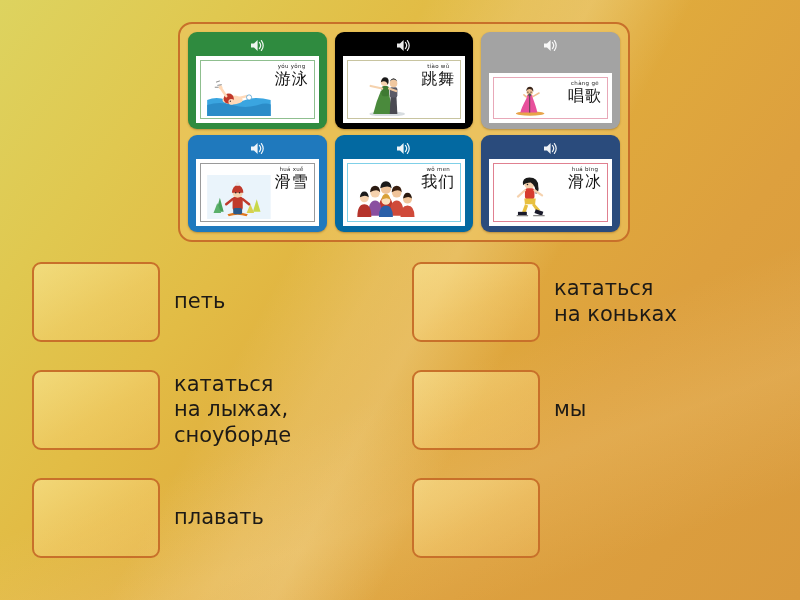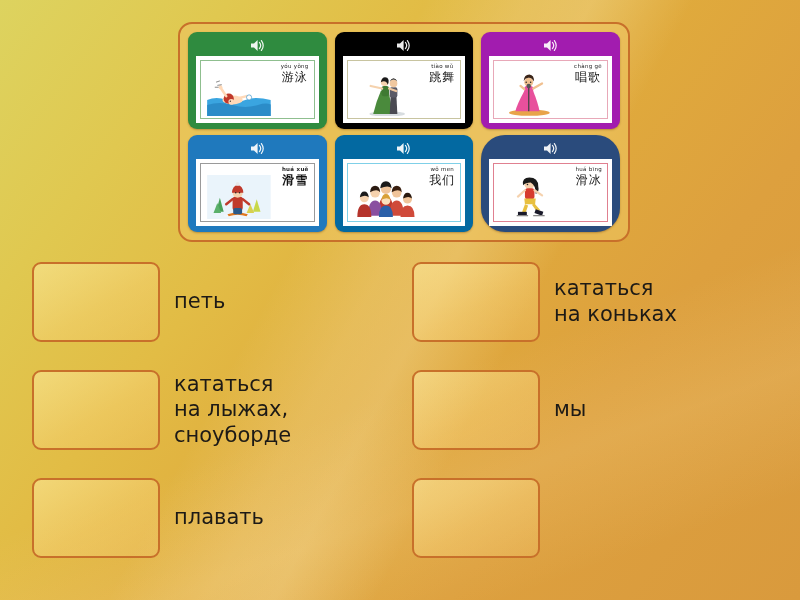--- a/index.html
+++ b/index.html
@@ -105,21 +105,21 @@
     text-align: center;
     line-height: 1;
   }
   .pinyin {
     font-size: 5.5px;
     color: #222;
     letter-spacing: 0.3px;
     font-family: "DejaVu Sans", sans-serif;
   }
   .hanzi {
-    font-size: 12px;
+    font-size: 16px;
     color: #111;
     font-family: "DejaVu Sans", sans-serif;
     letter-spacing: 1px;
     margin-top: 1px;
   }
 
   .art {
     position: absolute;
     left: 3px;
     bottom: 2px;
@@ -234,21 +234,21 @@
       <path d="M55 26 L66 30" stroke="#f0c8a0" stroke-width="3.5" stroke-linecap="round" fill="none"></path>
     </svg>
           </div>
           <div class="hanzi-wrap">
             <div class="pinyin">tiào wǔ</div>
             <div class="hanzi">跳舞</div>
           </div>
         </div>
       </div>
     </div>
-    <div class="card" style="background: #a21caf;">
+    <div class="card" style="background: #a3a3a3; gap: 17px;">
       <div class="speaker">
         <svg width="15" height="13" viewBox="0 0 15 13" aria-hidden="true">
   <path d="M1 4.4 H4 L7.6 1 V12 L4 8.6 H1 Z" fill="rgba(255,255,255,0.92)"></path>
   <path d="M9.4 3.4 Q12 6.5 9.4 9.6" stroke="rgba(255,255,255,0.92)" stroke-width="1.2" fill="none" stroke-linecap="round"></path>
   <path d="M11.4 1.6 Q15 6.5 11.4 11.4" stroke="rgba(255,255,255,0.92)" stroke-width="1.2" fill="none" stroke-linecap="round"></path>
 </svg>
       </div>
       <div class="pic">
         <div class="pic-inner" style="border-color: rgb(232, 168, 184);">
           <div class="art">
@@ -275,21 +275,21 @@
     </div>
     <div class="card" style="background: rgb(31, 121, 189);">
       <div class="speaker">
         <svg width="15" height="13" viewBox="0 0 15 13" aria-hidden="true">
   <path d="M1 4.4 H4 L7.6 1 V12 L4 8.6 H1 Z" fill="rgba(255,255,255,0.92)"></path>
   <path d="M9.4 3.4 Q12 6.5 9.4 9.6" stroke="rgba(255,255,255,0.92)" stroke-width="1.2" fill="none" stroke-linecap="round"></path>
   <path d="M11.4 1.6 Q15 6.5 11.4 11.4" stroke="rgba(255,255,255,0.92)" stroke-width="1.2" fill="none" stroke-linecap="round"></path>
 </svg>
       </div>
       <div class="pic">
-        <div class="pic-inner" style="border-color: rgb(154, 154, 154); font-weight: bold;">
+        <div class="pic-inner" style="border-color: rgb(154, 154, 154);">
           <div class="art">
             <svg viewBox="0 0 100 70">
       <rect x="0" y="0" width="100" height="70" fill="#eaf4fb"></rect>
       <path d="M14 58 L20 36 L26 58 Z" fill="#4aa05a"></path>
       <path d="M10 60 L16 44 L22 60 Z" fill="#5ab06a"></path>
       <path d="M72 58 L78 38 L84 58 Z" fill="#c8d84a"></path>
       <path d="M62 60 L68 46 L74 60 Z" fill="#d8d050"></path>
       <ellipse cx="48" cy="64" rx="22" ry="4" fill="#f0f6fb"></ellipse>
       <path d="M32 62 Q48 56 64 62 L62 65 Q48 60 34 65 Z" fill="#e07820"></path>
       <rect x="40" y="34" width="16" height="22" rx="5" fill="#c0392b"></rect>
@@ -354,21 +354,21 @@
       </g>
     </svg>
           </div>
           <div class="hanzi-wrap">
             <div class="pinyin">wǒ men</div>
             <div class="hanzi">我们</div>
           </div>
         </div>
       </div>
     </div>
-    <div class="card" style="background: rgb(42, 75, 124); border-radius: 24px;">
+    <div class="card" style="background: rgb(42, 75, 124);">
       <div class="speaker">
         <svg width="15" height="13" viewBox="0 0 15 13" aria-hidden="true">
   <path d="M1 4.4 H4 L7.6 1 V12 L4 8.6 H1 Z" fill="rgba(255,255,255,0.92)"></path>
   <path d="M9.4 3.4 Q12 6.5 9.4 9.6" stroke="rgba(255,255,255,0.92)" stroke-width="1.2" fill="none" stroke-linecap="round"></path>
   <path d="M11.4 1.6 Q15 6.5 11.4 11.4" stroke="rgba(255,255,255,0.92)" stroke-width="1.2" fill="none" stroke-linecap="round"></path>
 </svg>
       </div>
       <div class="pic">
         <div class="pic-inner" style="border-color: rgb(224, 128, 144);">
           <div class="art">

